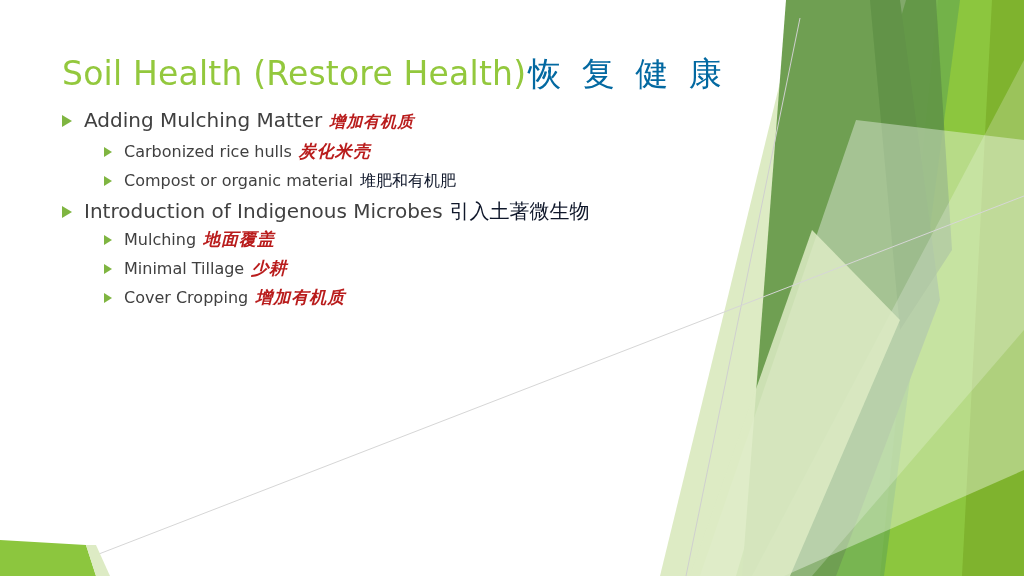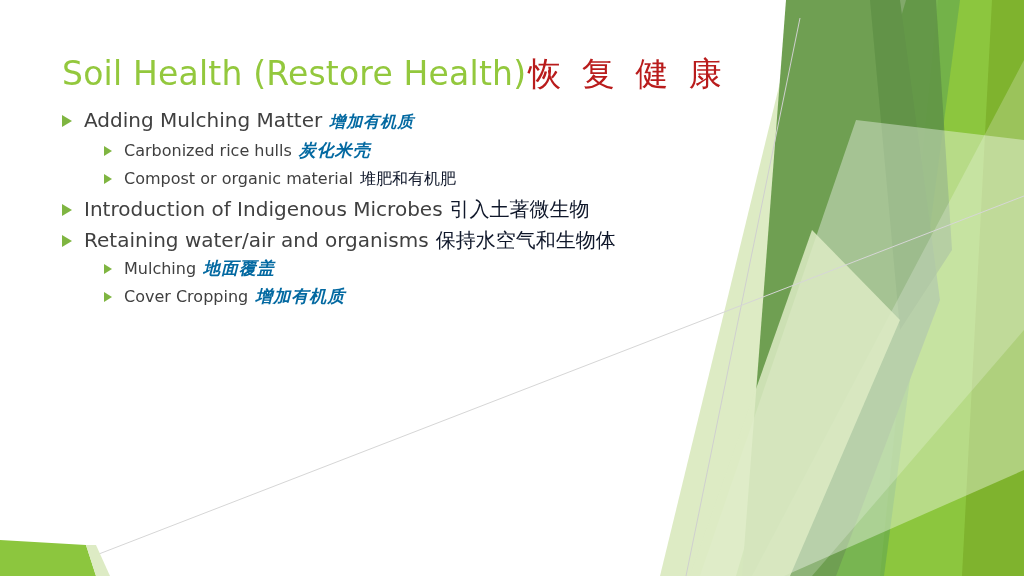--- a/index.html
+++ b/index.html
@@ -32,21 +32,21 @@
     top: 52px;
     width: 660px;
     font-size: 33px;
     font-weight: 400;
     letter-spacing: 0.2px;
     color: #93c83d;
     white-space: nowrap;
     font-family: "DejaVu Sans", "Liberation Sans", sans-serif;
   }
   #title .cn {
-    color: #b91c1c;
+    color: #0369a1;
     letter-spacing: 5px;
     margin-left: 2px;
   }
 
   
   #body-list {
     position: absolute;
     left: 62px;
     top: 106px;
     width: 640px;
@@ -98,22 +98,22 @@
     line-height: 28px;
     color: #404040;
   }
   .lvl2 .txt {
     font-size: 16px;
     line-height: 24px;
     color: #404040;
   }
   
   .cn-script {
-    color: #0369a1;
-    font-family: Liberation Serif, serif;
+    color: #b91c1c;
+    font-family: Liberation Mono, monospace;
     font-style: italic;
     font-weight: 700;
     letter-spacing: 1px;
   }
   .lvl1 .cn-script { font-size: 16px; }
   .lvl2 .cn-script { font-size: 17px; }
 
   .cn-plain {
     color: #0f172a;
     font-family: "DejaVu Sans", "Liberation Sans", sans-serif;
@@ -176,33 +176,33 @@
           <span class="tri"></span>
         </span>
         <span class="txt"><span>Compost or organic material</span><span class="sp"></span><span class="cn-plain">堆肥和有机肥</span></span>
       </div>
       <div class="li lvl1">
         <span class="marker">
           <span class="tri"></span>
         </span>
         <span class="txt"><span>Introduction of Indigenous Microbes</span><span class="sp"></span><span class="cn-plain">引入土著微生物</span></span>
       </div>
-      <div class="li lvl1">
-        <span class="marker">
-          <span class="tri"></span>
-        </span>
-        <span class="txt"><span>Retaining water/air and organisms</span><span class="sp"></span><span class="cn-plain">保持水空气和生物体</span></span>
-      </div>
       <div class="li lvl2">
         <span class="marker">
           <span class="tri"></span>
         </span>
         <span class="txt"><span>Mulching</span><span class="sp"></span><span class="cn-script">地面覆盖</span></span>
       </div>
       <div class="li lvl2">
         <span class="marker">
           <span class="tri"></span>
         </span>
+        <span class="txt"><span>Minimal Tillage</span><span class="sp"></span><span class="cn-script">少耕</span></span>
+      </div>
+      <div class="li lvl2">
+        <span class="marker">
+          <span class="tri"></span>
+        </span>
         <span class="txt"><span>Cover Cropping</span><span class="sp"></span><span class="cn-script">增加有机质</span></span>
       </div>
     </div>
 
 </div>
 
 </body></html>

